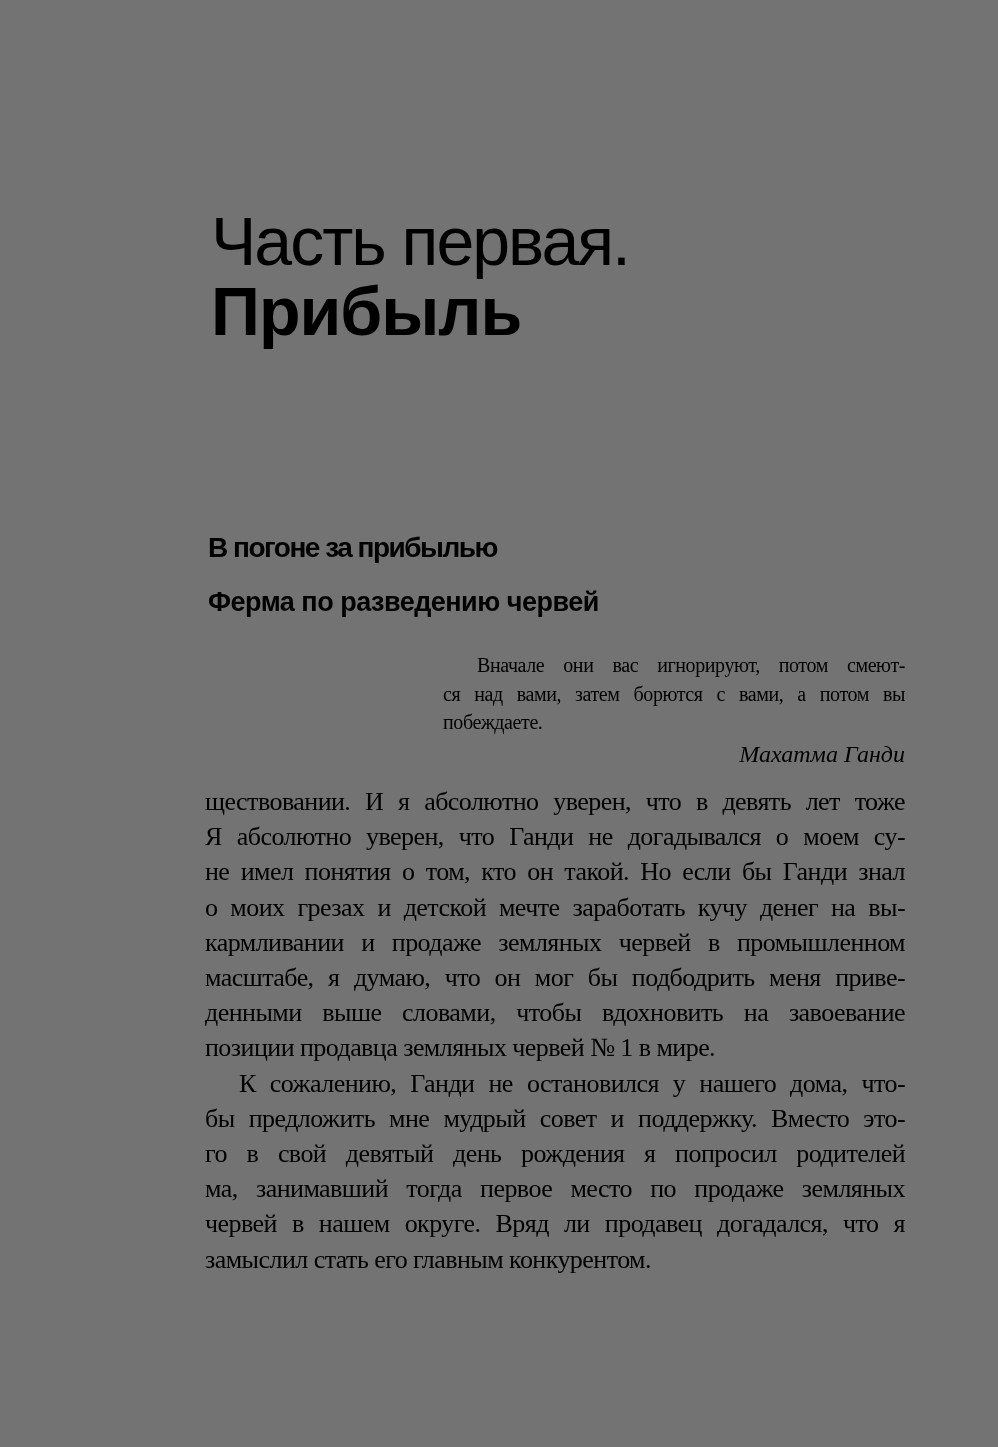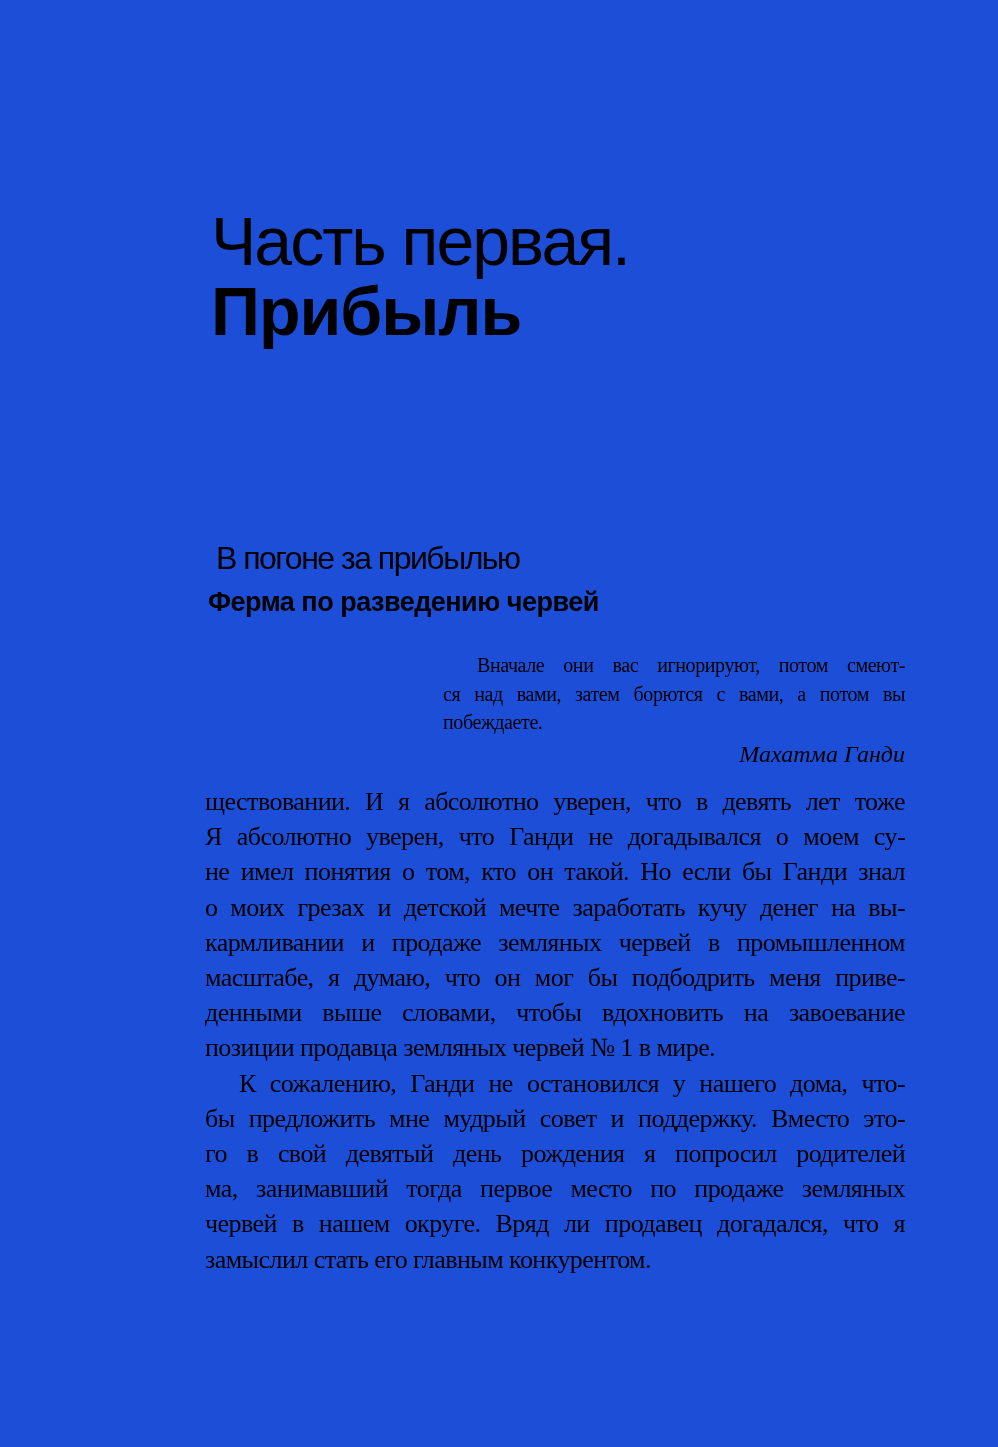--- a/index.html
+++ b/index.html
@@ -32,24 +32,24 @@
     font-weight: 700;
     letter-spacing: -1px;
     white-space: nowrap;
     text-align: center;
   }
 
   
   .chapter-title {
     position: absolute;
     left: 208px; top: 534px;
-    margin: 8px;
+    margin: 0;
     font-family: "Liberation Sans", sans-serif;
-    font-size: 32px; line-height: 1;
-    font-weight: 400;
+    font-size: 28px; line-height: 1;
+    font-weight: 700;
     letter-spacing: -1.5px;
     white-space: nowrap;
   }
   .chapter-subtitle {
     position: absolute;
     left: 208px; top: 589px;
     margin: 0;
     font-family: "Liberation Sans", sans-serif;
     font-size: 27px; line-height: 1;
     font-weight: 700;
@@ -94,21 +94,21 @@
     line-height: 35.2px;
     text-align: justify;
     text-align-last: justify;
   }
   .body-line.indent { text-indent: 34px; }
   .body-line.last { text-align: left; text-align-last: left; }
 </style>
 </head>
 <body>
 
-<div class="page" style="background: #1d4ed8; color: rgb(0, 0, 0);">
+<div class="page" style="background: #737373; color: rgb(0, 0, 0);">
   <div class="part-kicker">Часть первая.</div>
   <div class="part-title">Прибыль</div>
 
   <h1 class="chapter-title">В погоне за прибылью</h1>
   <h2 class="chapter-subtitle">Ферма по разведению червей</h2>
 
   <div class="epigraph" id="epigraph-lines">
       <div class="epigraph-line indent">Вначале они вас игнорируют, потом смеют-</div>
       <div class="epigraph-line">ся над вами, затем борются с вами, а потом вы</div>
       <div class="epigraph-line last">побеждаете.</div>

